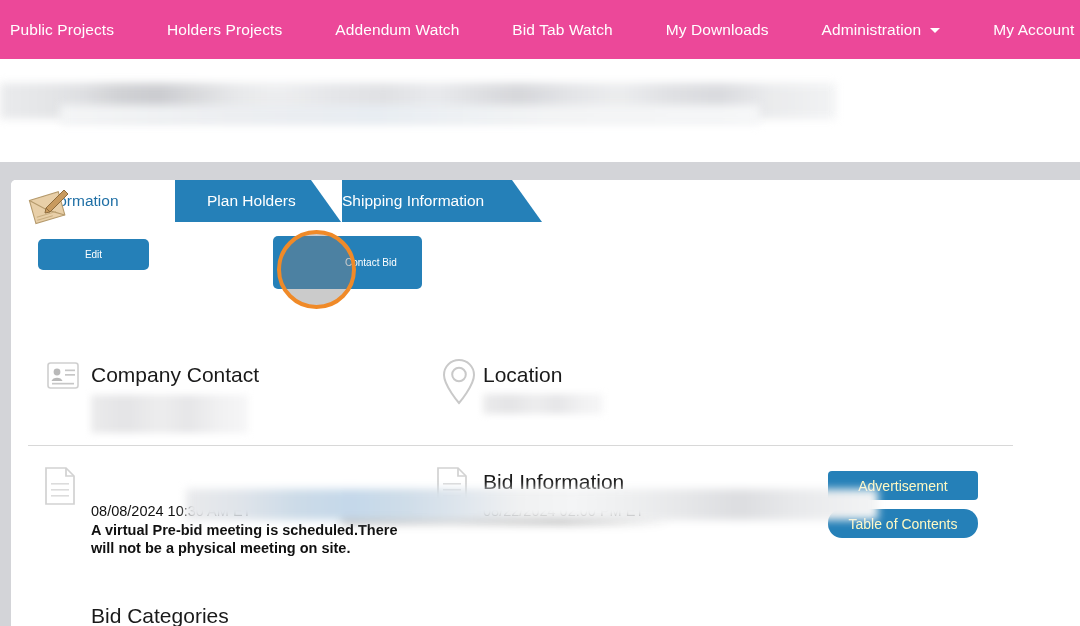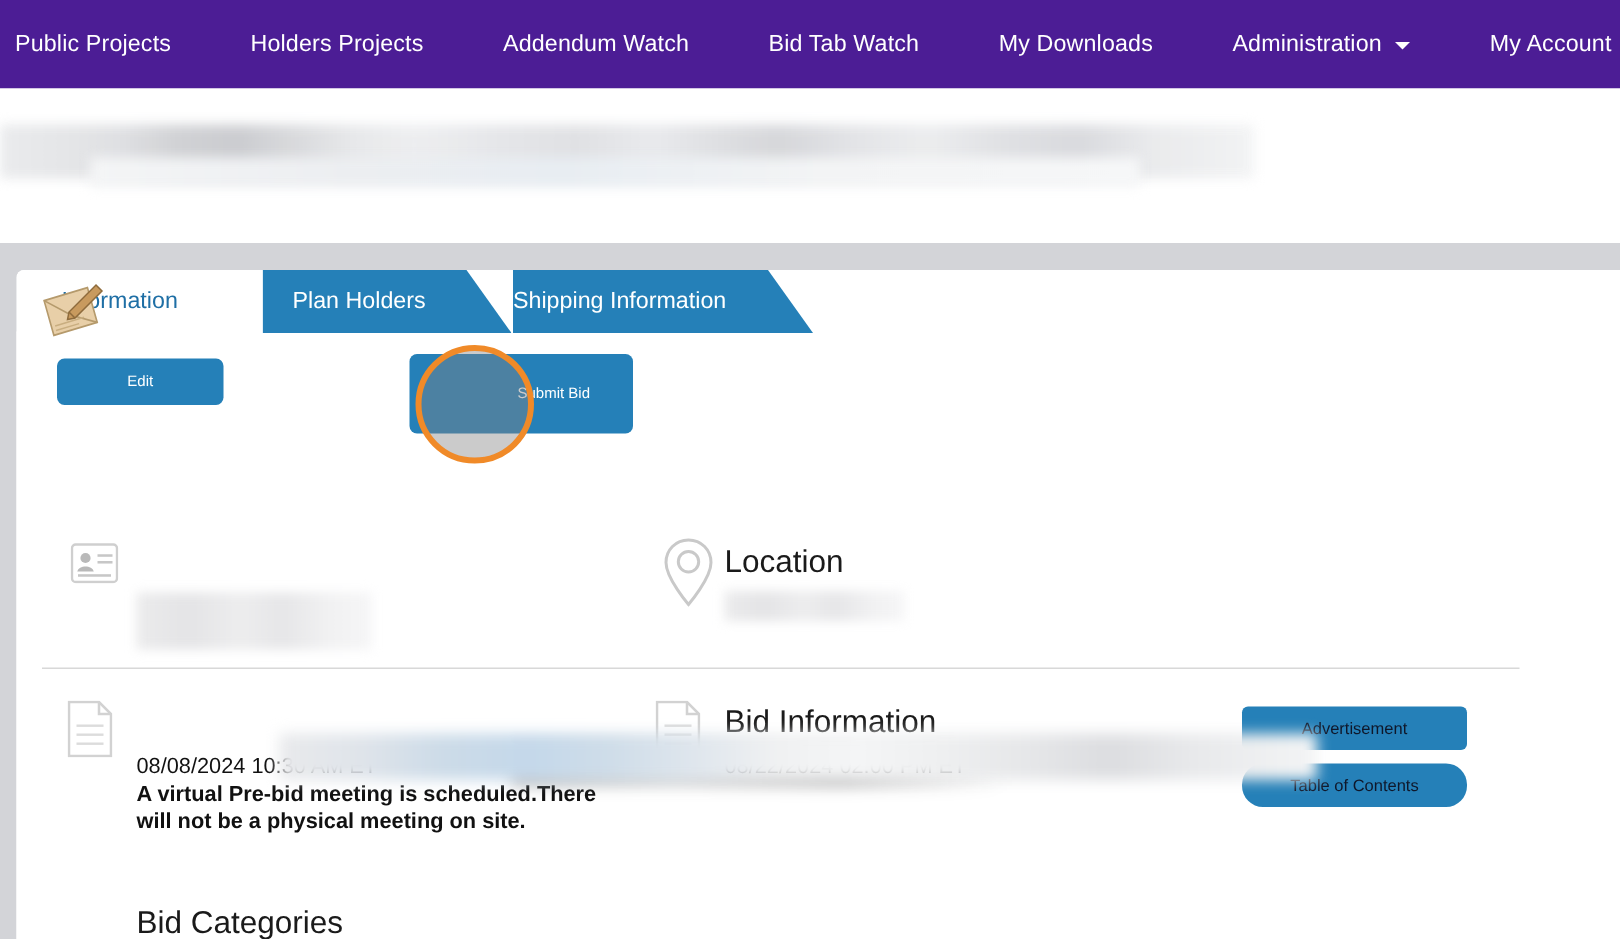--- a/index.html
+++ b/index.html
@@ -7,21 +7,21 @@
     width: 1080px; height: 626px;
     font-family: "Liberation Sans", sans-serif;
     background: #ffffff;
     overflow: hidden;
   }
   .page { position: relative; width: 1080px; height: 626px; background: #ffffff; }
 
   
   .navbar {
     position: absolute; left: 0; top: 0; width: 1080px; height: 59px;
-    background: #4c1d95;
+    background: #ec4899;
     display: flex; align-items: center;
   }
   .nav-item {
     color: #ffffff; font-size: 15.5px; letter-spacing: .1px;
     padding: 0 0; white-space: nowrap;
     display: flex; align-items: center; gap: 6px;
     cursor: pointer;
   }
   .nav-item:nth-child(1) { margin-left: 8px; }
   .nav-sep { width: 53px; flex: none; }
@@ -140,22 +140,22 @@
   .divider {
     position: absolute; left: 17px; top: 265px; width: 985px; height: 1px;
     background: #d8d8d8;
   }
 
   .meta-date { font-size: 14.5px; color: #111; }
   .meta-note { font-size: 14.5px; color: #111; font-weight: bold; line-height: 18px; }
 
   .btn-right {
     position: absolute; width: 150px; height: 29px;
-    background: #2580b8; color: #0f172a; border: none; border-radius: 4px;
-    font-size: 11px; cursor: pointer;
+    background: #2580b8; color: #fef9c3; border: none; border-radius: 4px;
+    font-size: 14px; cursor: pointer;
     display: flex; align-items: center; justify-content: center;
   }
 </style>
 </head>
 <body>
 
 <div class="page">
 
   <div class="navbar">
     <div class="nav-item" style="margin-left:10px;">
@@ -199,35 +199,35 @@
 
   <div class="card">
 
     <div class="tabs">
 
       <div class="tab tab-active" style="left:0px; width:163px; padding-left:30px;">
         <div class="tab-shape" style="width:163px; clip-path: polygon(0 0, 132px 0, 163px 42px, 0 42px); border-top-left-radius:5px;"></div>
         <span class="tab-label">Information</span>
       </div>
 
-      <div class="tab tab-inactive" style="left:164px; width:166px; padding-left:20px;">
+      <div class="tab tab-inactive" style="left:164px; width:166px; padding-left:32px;">
         <div class="tab-shape" style="width:166px; clip-path: polygon(0 0, 136px 0, 166px 42px, 0 42px);"></div>
         <span class="tab-label">Plan Holders</span>
       </div>
 
       <div class="tab tab-inactive" style="left:331px; width:200px; ">
         <div class="tab-shape" style="width:200px; clip-path: polygon(0 0, 170px 0, 200px 42px, 0 42px);"></div>
         <span class="tab-label">Shipping Information</span>
       </div>
     </div>
 
     <button class="btn btn-edit">Edit</button>
 
     <button class="btn btn-submitbid">
-      <span>Submit Bid</span>
+      <span>Contact Bid</span>
     </button>
 
     <svg class="submit-icon" viewBox="0 0 46 38">
       <g transform="rotate(-11 23 19)">
         <path d="M6 9 L36 6 L38 30 L8 33 Z" fill="#e8cfa8" stroke="#b59a6c" stroke-width="1.1"></path>
         <path d="M6 9 L22 22 L38 30" fill="none" stroke="#b59a6c" stroke-width="1.1"></path>
         <path d="M10 27 L30 25" stroke="#c9ae80" stroke-width="1" fill="none"></path>
         <path d="M10 30 L26 28.5" stroke="#c9ae80" stroke-width="1" fill="none"></path>
       </g>
       <g>
@@ -240,20 +240,21 @@
     <div class="title-blur"></div>
 
     <svg class="icon-box" style="left:36px; top:182px; width:32px; height:27px;" viewBox="0 0 32 27">
       <rect x="1" y="1" width="30" height="25" rx="2.5" fill="none" stroke="#cfcfcf" stroke-width="1.6"></rect>
       <circle cx="10" cy="10" r="3.4" fill="#b9b9b9"></circle>
       <path d="M4.5 19 C5.5 14.5, 14.5 14.5, 15.5 19 Z" fill="#b9b9b9"></path>
       <rect x="18" y="7.5" width="10" height="1.7" fill="#c7c7c7"></rect>
       <rect x="18" y="12" width="10" height="1.7" fill="#c7c7c7"></rect>
       <rect x="5" y="20.8" width="22" height="1.7" fill="#c7c7c7"></rect>
     </svg>
+    <div class="section-heading" style="position:absolute; left:80px; top:183px;">Company Contact</div>
     <div class="redact" style="position:absolute; left:80px; top:215px; width:157px; height:38px;"></div>
 
     <svg class="icon-box" style="left:430px; top:178px; width:36px; height:48px;" viewBox="0 0 36 48">
       <path d="M18 2 C9.5 2, 3 8.6, 3 17 C3 27.5, 18 45, 18 45 C18 45, 33 27.5, 33 17 C33 8.6, 26.5 2, 18 2 Z" fill="none" stroke="#c9c9c9" stroke-width="2"></path>
       <circle cx="18" cy="16.5" r="6.8" fill="none" stroke="#c9c9c9" stroke-width="2"></circle>
     </svg>
     <div class="section-heading" style="position:absolute; left:472px; top:183px;">Location</div>
     <div class="redact" style="position:absolute; left:472px; top:214px; width:120px; height:20px;"></div>
 
     <div class="divider"></div>

